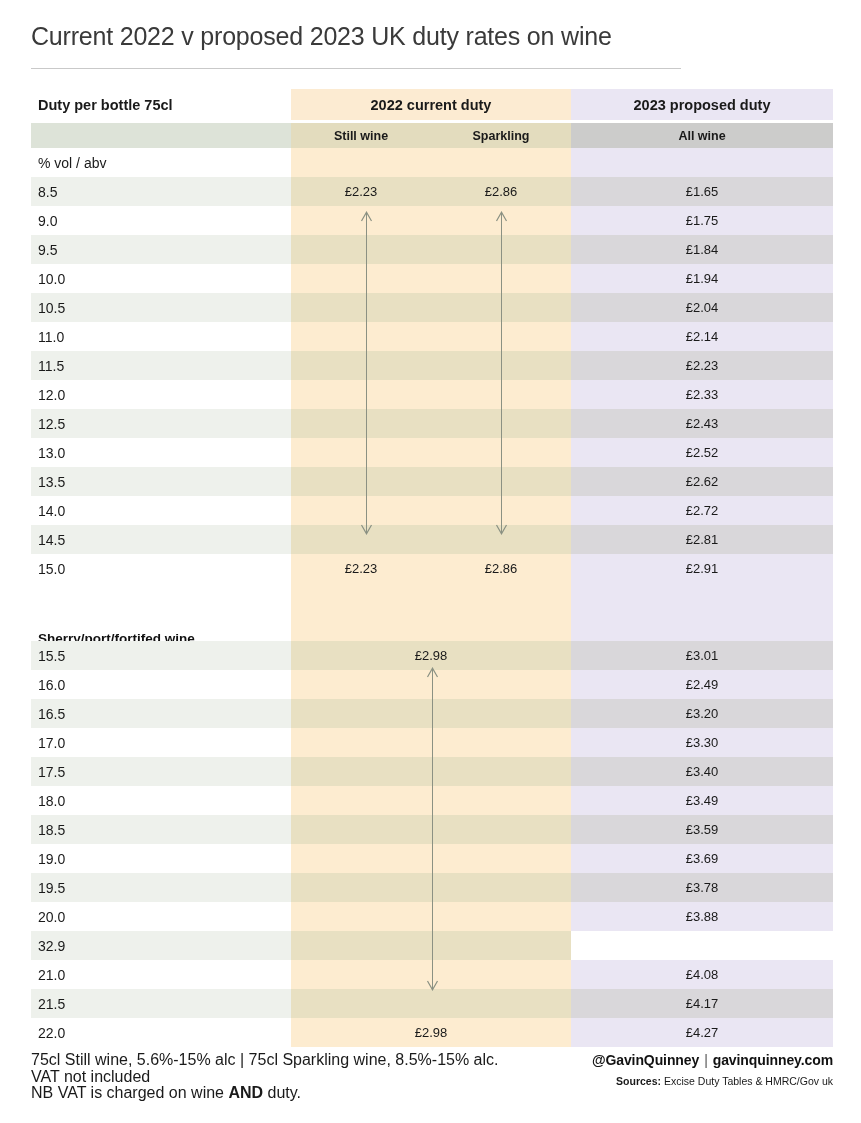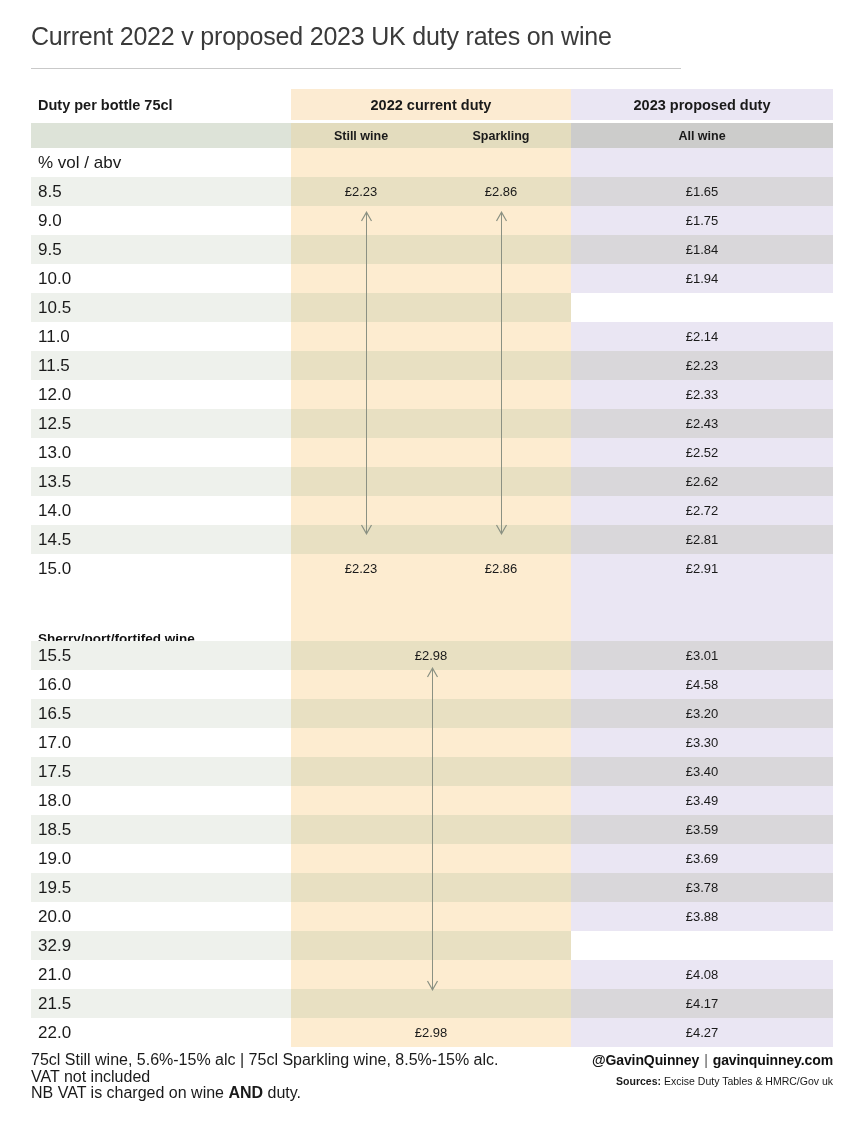--- a/index.html
+++ b/index.html
@@ -31,21 +31,21 @@
     width:802px;
   }
   .row{
     display:flex;
     width:802px;
     height:29px;
     align-items:center;
     box-sizing:border-box;
   }
   .c-abv{width:260px;flex:0 0 260px;padding-left:7px;box-sizing:border-box;
-         font-size:17px;color:#1a1a1a;}
+         font-size:14px;color:#1a1a1a;}
   .c-still{width:140px;flex:0 0 140px;text-align:center;font-size:13px;}
   .c-spark{width:140px;flex:0 0 140px;text-align:center;font-size:13px;}
   .c-all{width:262px;flex:0 0 262px;text-align:center;font-size:13px;}
   .c-2022{width:280px;flex:0 0 280px;text-align:center;font-size:13px;}
 
   
   .abv-a{background:#ffffff;}
   .abv-b{background:#eef1ec;}
   .y-a{background:#fdecd0;}
   .y-b{background:#e8e0c2;}
@@ -153,20 +153,21 @@
         <div class="row">
           <div class="c-abv cell lft abv-a">10.0</div>
           <div class="c-still cell ctr y-a"></div>
           <div class="c-spark cell ctr y-a"></div>
           <div class="c-all cell ctr p-a">£1.94</div>
         </div>
         <div class="row">
           <div class="c-abv cell lft abv-b">10.5</div>
           <div class="c-still cell ctr y-b"></div>
           <div class="c-spark cell ctr y-b"></div>
+          <div class="c-all cell ctr p-b">£2.04</div>
         </div>
         <div class="row">
           <div class="c-abv cell lft abv-a">11.0</div>
           <div class="c-still cell ctr y-a"></div>
           <div class="c-spark cell ctr y-a"></div>
           <div class="c-all cell ctr p-a">£2.14</div>
         </div>
         <div class="row">
           <div class="c-abv cell lft abv-b">11.5</div>
           <div class="c-still cell ctr y-b"></div>
@@ -231,21 +232,21 @@
 
     <div id="fortified-rows">
         <div class="row">
           <div class="c-abv cell lft abv-b">15.5</div>
           <div class="c-2022 cell ctr y-b">£2.98</div>
           <div class="c-all cell ctr p-b">£3.01</div>
         </div>
         <div class="row">
           <div class="c-abv cell lft abv-a">16.0</div>
           <div class="c-2022 cell ctr y-a"></div>
-          <div class="c-all cell ctr p-a">£4.58</div>
+          <div class="c-all cell ctr p-a">£2.49</div>
         </div>
         <div class="row">
           <div class="c-abv cell lft abv-b">16.5</div>
           <div class="c-2022 cell ctr y-b"></div>
           <div class="c-all cell ctr p-b">£3.20</div>
         </div>
         <div class="row">
           <div class="c-abv cell lft abv-a">17.0</div>
           <div class="c-2022 cell ctr y-a"></div>
           <div class="c-all cell ctr p-a">£3.30</div>

